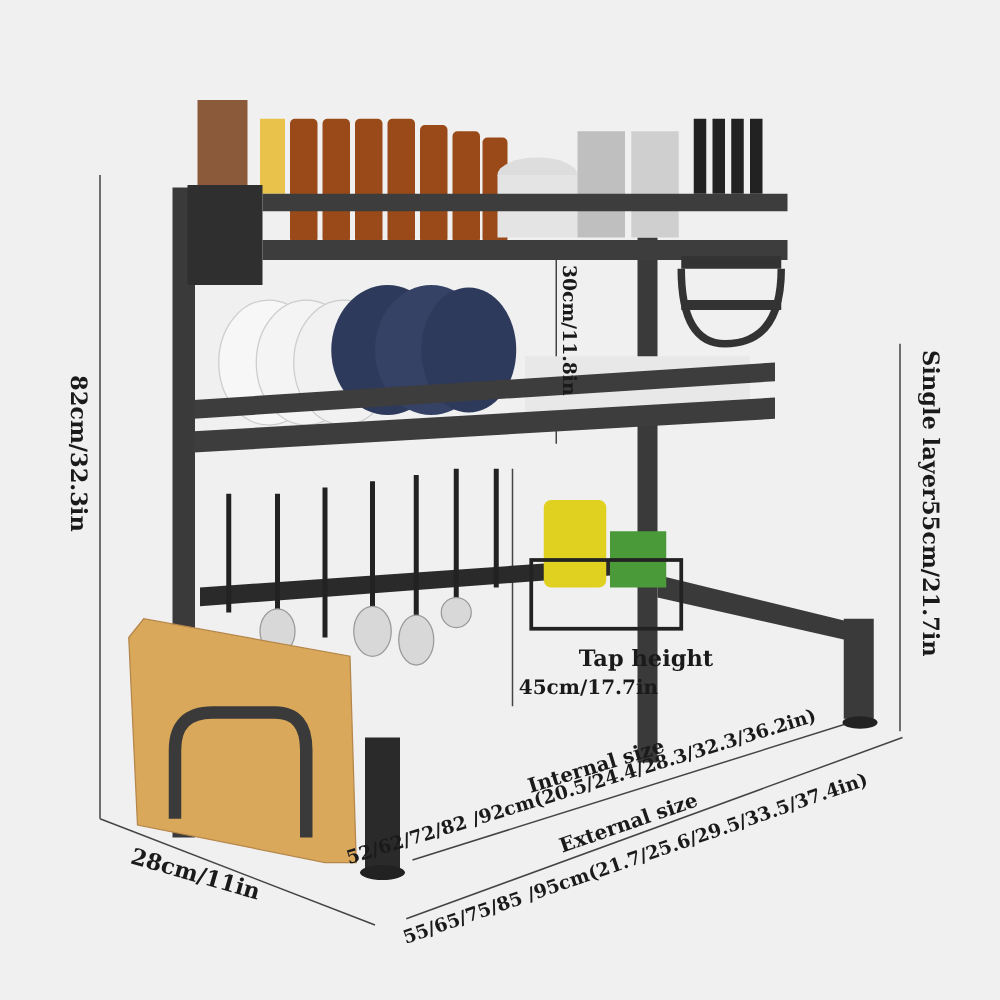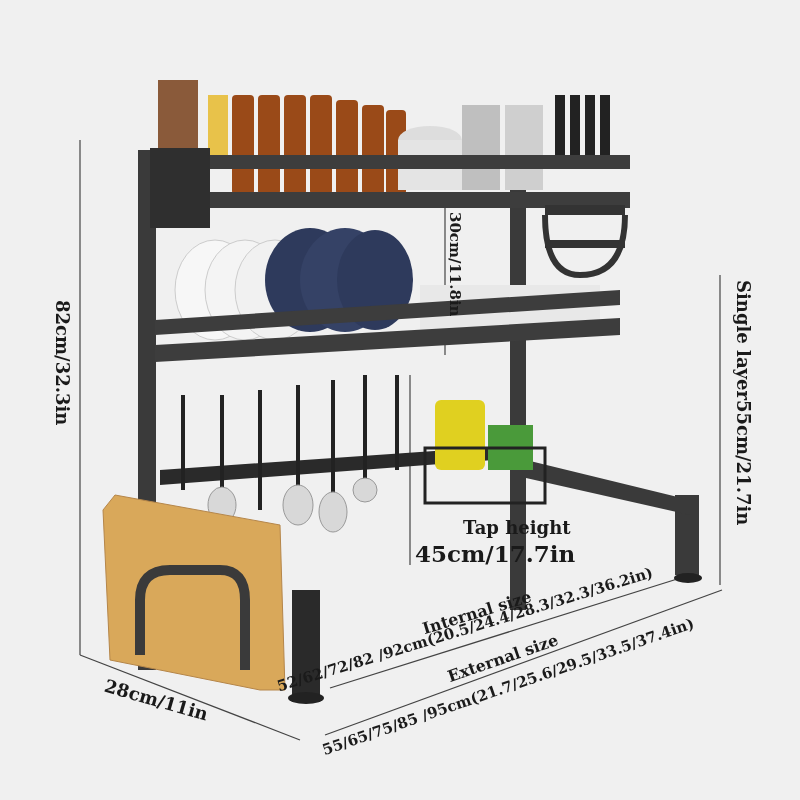--- a/index.html
+++ b/index.html
@@ -97,18 +97,18 @@
   <rect x="425" y="448" width="120" height="55" fill="none" stroke="#222" stroke-width="3"></rect>
 
   <polygon points="103,510 115,495 280,525 285,690 260,690 110,660" fill="#d9a85a" stroke="#b5864a"></polygon>
   <path d="M140 655 L140 600 Q140 570 170 570 L220 570 Q245 570 245 600 L245 670" stroke="#3a3a3a" stroke-width="10" fill="none"></path>
 </svg>
 
 <div class="label vlabel" style="left:52px;top:300px;font-size:18px;">82cm/32.3in</div>
 <div class="label vlabel" style="left:733px;top:280px;font-size:18px;">Single layer55cm/21.7in</div>
 <div class="label vlabel" style="left:446px;top:212px;font-size:15px;">30cm/11.8in</div>
 <div class="label" style="left:431px;top:517px;font-size:18px;margin-left:32px;">Tap height</div>
-<div class="label" style="left:415px;top:540px;font-size:23px;">45cm/17.7in</div>
+<div class="label" style="left:415px;top:540px;font-size:16px;">45cm/17.7in</div>
 <div class="label" style="left:108px;top:675px;font-size:18px;transform:rotate(16deg);transform-origin:left top;">28cm/11in</div>
 <div class="label" style="left:420px;top:620px;font-size:16px;transform:rotate(-17deg);transform-origin:left top;">Internal size</div>
 <div class="label" style="left:275px;top:678px;font-size:15px;transform:rotate(-17deg);transform-origin:left top;">52/62/72/82 /92cm(20.5/24.4/28.3/32.3/36.2in)</div>
 <div class="label" style="left:445px;top:668px;font-size:16px;transform:rotate(-19deg);transform-origin:left top;">External size</div>
 <div class="label" style="left:320px;top:742px;font-size:15px;transform:rotate(-19deg);transform-origin:left top;">55/65/75/85 /95cm(21.7/25.6/29.5/33.5/37.4in)</div>
 
 </body></html>

